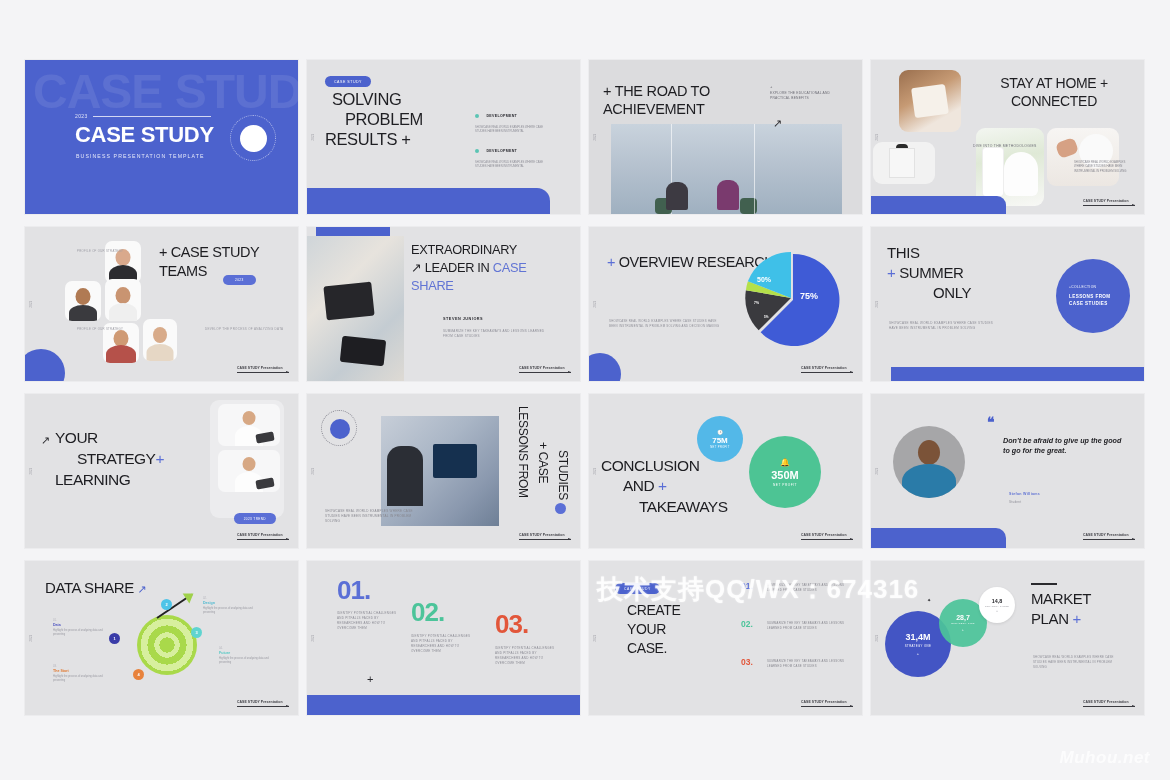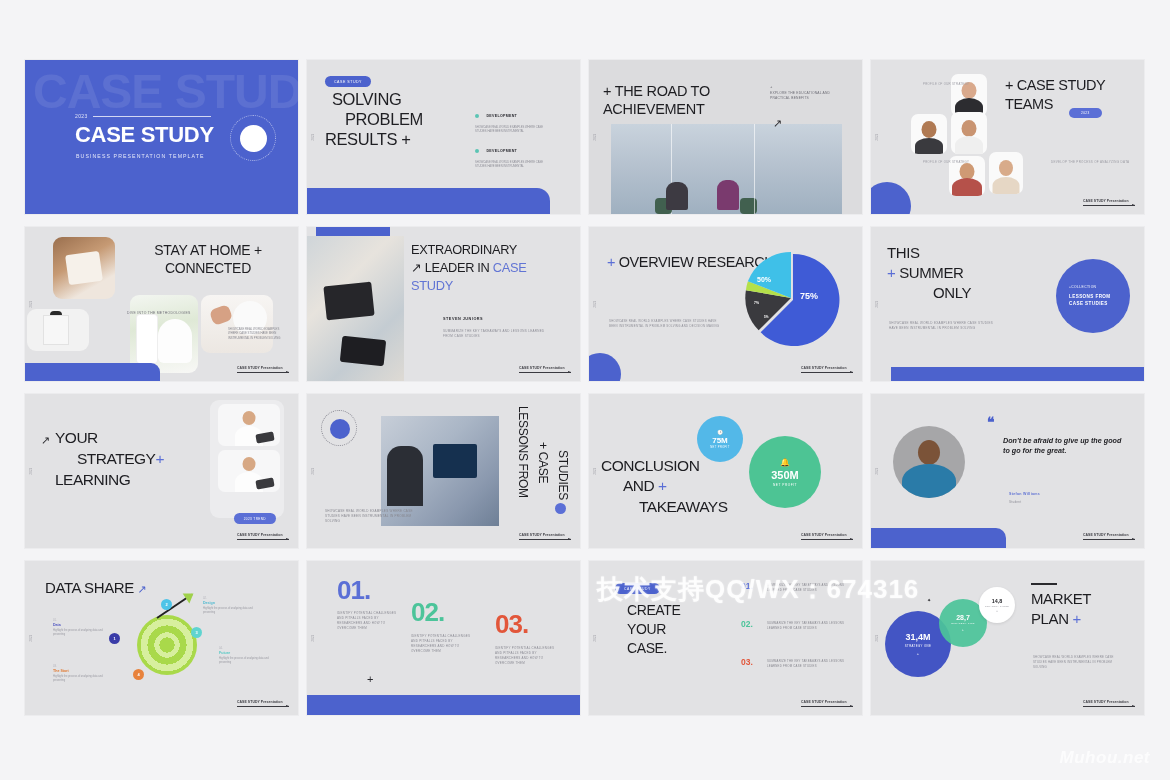--- a/index.html
+++ b/index.html
@@ -329,20 +329,47 @@
         <span class="per2"></span>
     </div>
     <div class="h">+ THE ROAD TO ACHIEVEMENT</div>
     <div class="arrow">↗</div>
     <div class="r">
       <div class="pl">+</div>
       <div class="t">EXPLORE THE EDUCATIONAL AND PRACTICAL BENEFITS</div>
     </div>
   </div>
 
+  <div class="slide s4">
+    <div class="sidemark">2023</div>
+    <div class="ph1">
+        <i></i>
+      </div>
+    <div class="ph2">
+        <u></u>
+        <i></i>
+      </div>
+    <div class="ph3">
+        <i></i>
+        <u></u>
+      </div>
+    <div class="ph4">
+        <i></i>
+        <u></u>
+      </div>
+    <div class="h">STAY AT HOME + CONNECTED</div>
+    <div class="c1">DIVE INTO THE METHODOLOGIES</div>
+    <div class="c2">SHOWCASE REAL WORLD EXAMPLES WHERE CASE STUDIES HAVE BEEN INSTRUMENTAL IN PROBLEM SOLVING</div>
+    <div class="logo">
+      <div class="ln1">CASE STUDY  Presentation</div>
+      <div class="bar"></div>
+    </div>
+    <div class="bluebar"></div>
+  </div>
+
   <div class="slide s5">
     <div class="sidemark">2023</div>
     <div class="circ"></div>
     <div class="av a1">
         <span class="hd"></span>
         <span class="bd"></span>
       </div>
     <div class="av a2">
         <span class="hd"></span>
         <span class="bd"></span>
@@ -363,56 +390,29 @@
     <div class="pill">2023</div>
     <div class="lbl1">PROFILE OF OUR STRATEGY</div>
     <div class="lbl2">PROFILE OF OUR STRATEGY</div>
     <div class="lbl3">DEVELOP THE PROCESS OF ANALYZING DATA</div>
     <div class="logo">
       <div class="ln1">CASE STUDY  Presentation</div>
       <div class="bar"></div>
     </div>
   </div>
 
-  <div class="slide s4">
-    <div class="sidemark">2023</div>
-    <div class="ph1">
-        <i></i>
-      </div>
-    <div class="ph2">
-        <u></u>
-        <i></i>
-      </div>
-    <div class="ph3">
-        <i></i>
-        <u></u>
-      </div>
-    <div class="ph4">
-        <i></i>
-        <u></u>
-      </div>
-    <div class="h">STAY AT HOME + CONNECTED</div>
-    <div class="c1">DIVE INTO THE METHODOLOGIES</div>
-    <div class="c2">SHOWCASE REAL WORLD EXAMPLES WHERE CASE STUDIES HAVE BEEN INSTRUMENTAL IN PROBLEM SOLVING</div>
-    <div class="logo">
-      <div class="ln1">CASE STUDY  Presentation</div>
-      <div class="bar"></div>
-    </div>
-    <div class="bluebar"></div>
-  </div>
-
   <div class="slide s6">
     <div class="sidemark">2023</div>
     <div class="bluetop"></div>
     <div class="img"></div>
     <div class="h">
       <span>EXTRAORDINARY</span><br>
       <span class="ar">↗</span>
       <span>LEADER IN </span><span class="b">CASE</span><br>
-      <span class="b">STUDY</span>
+      <span class="b">SHARE</span>
     </div>
     <div class="nm">STEVEN JUNIORS</div>
     <div class="tx">SUMMARIZE THE KEY TAKEAWAYS AND LESSONS LEARNED FROM CASE STUDIES</div>
     <div class="logo">
       <div class="ln1">CASE STUDY  Presentation</div>
       <div class="bar"></div>
     </div>
   </div>
 
   <div class="slide s7">

